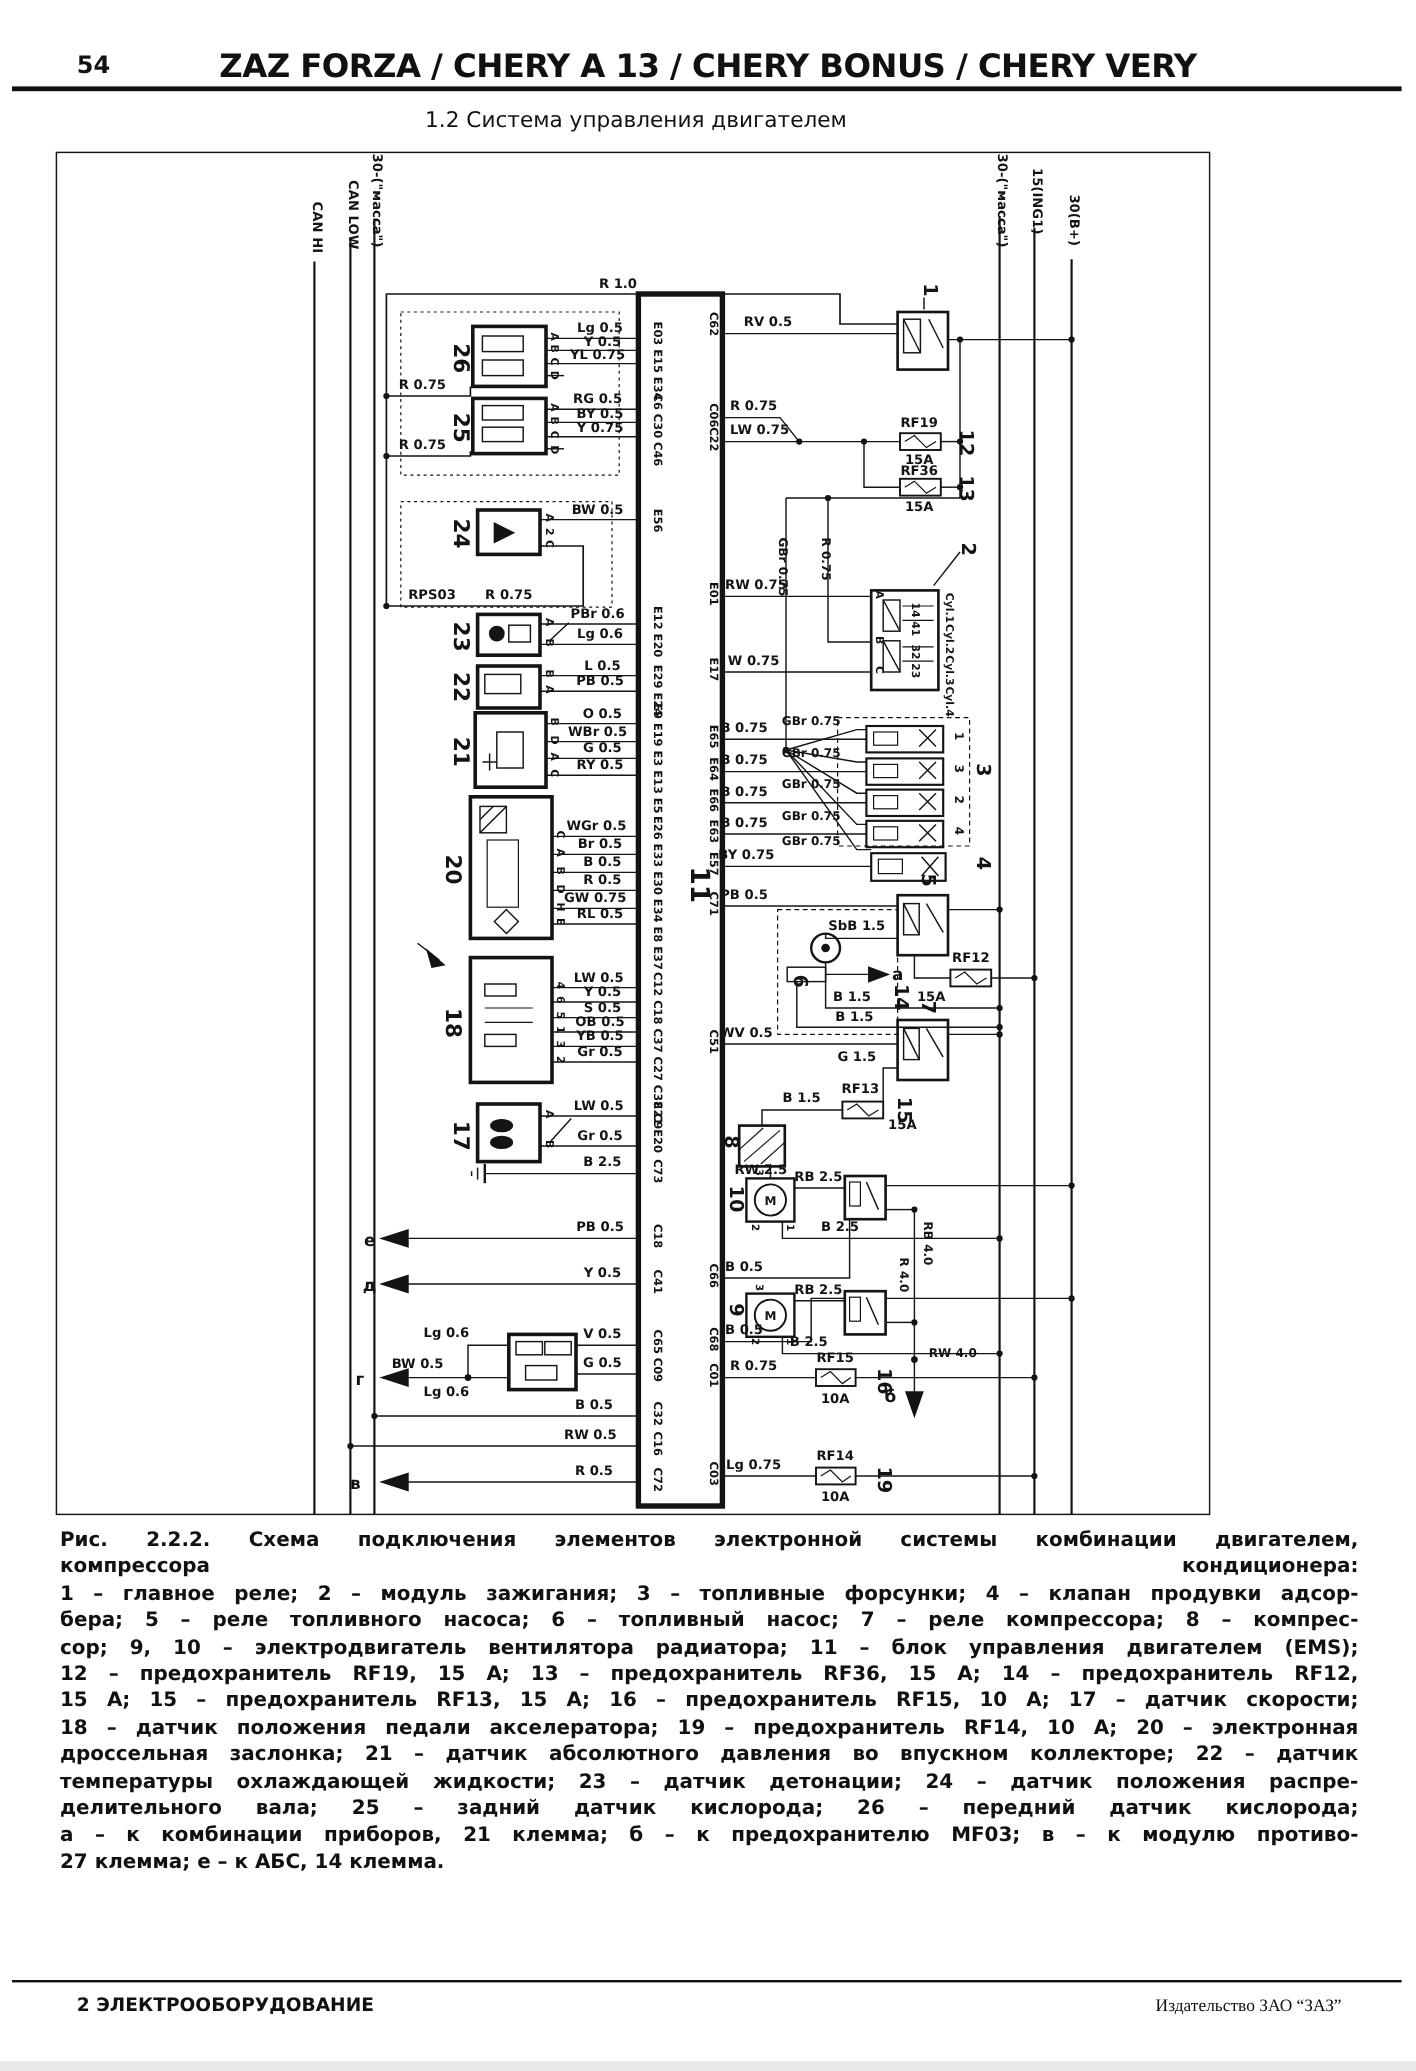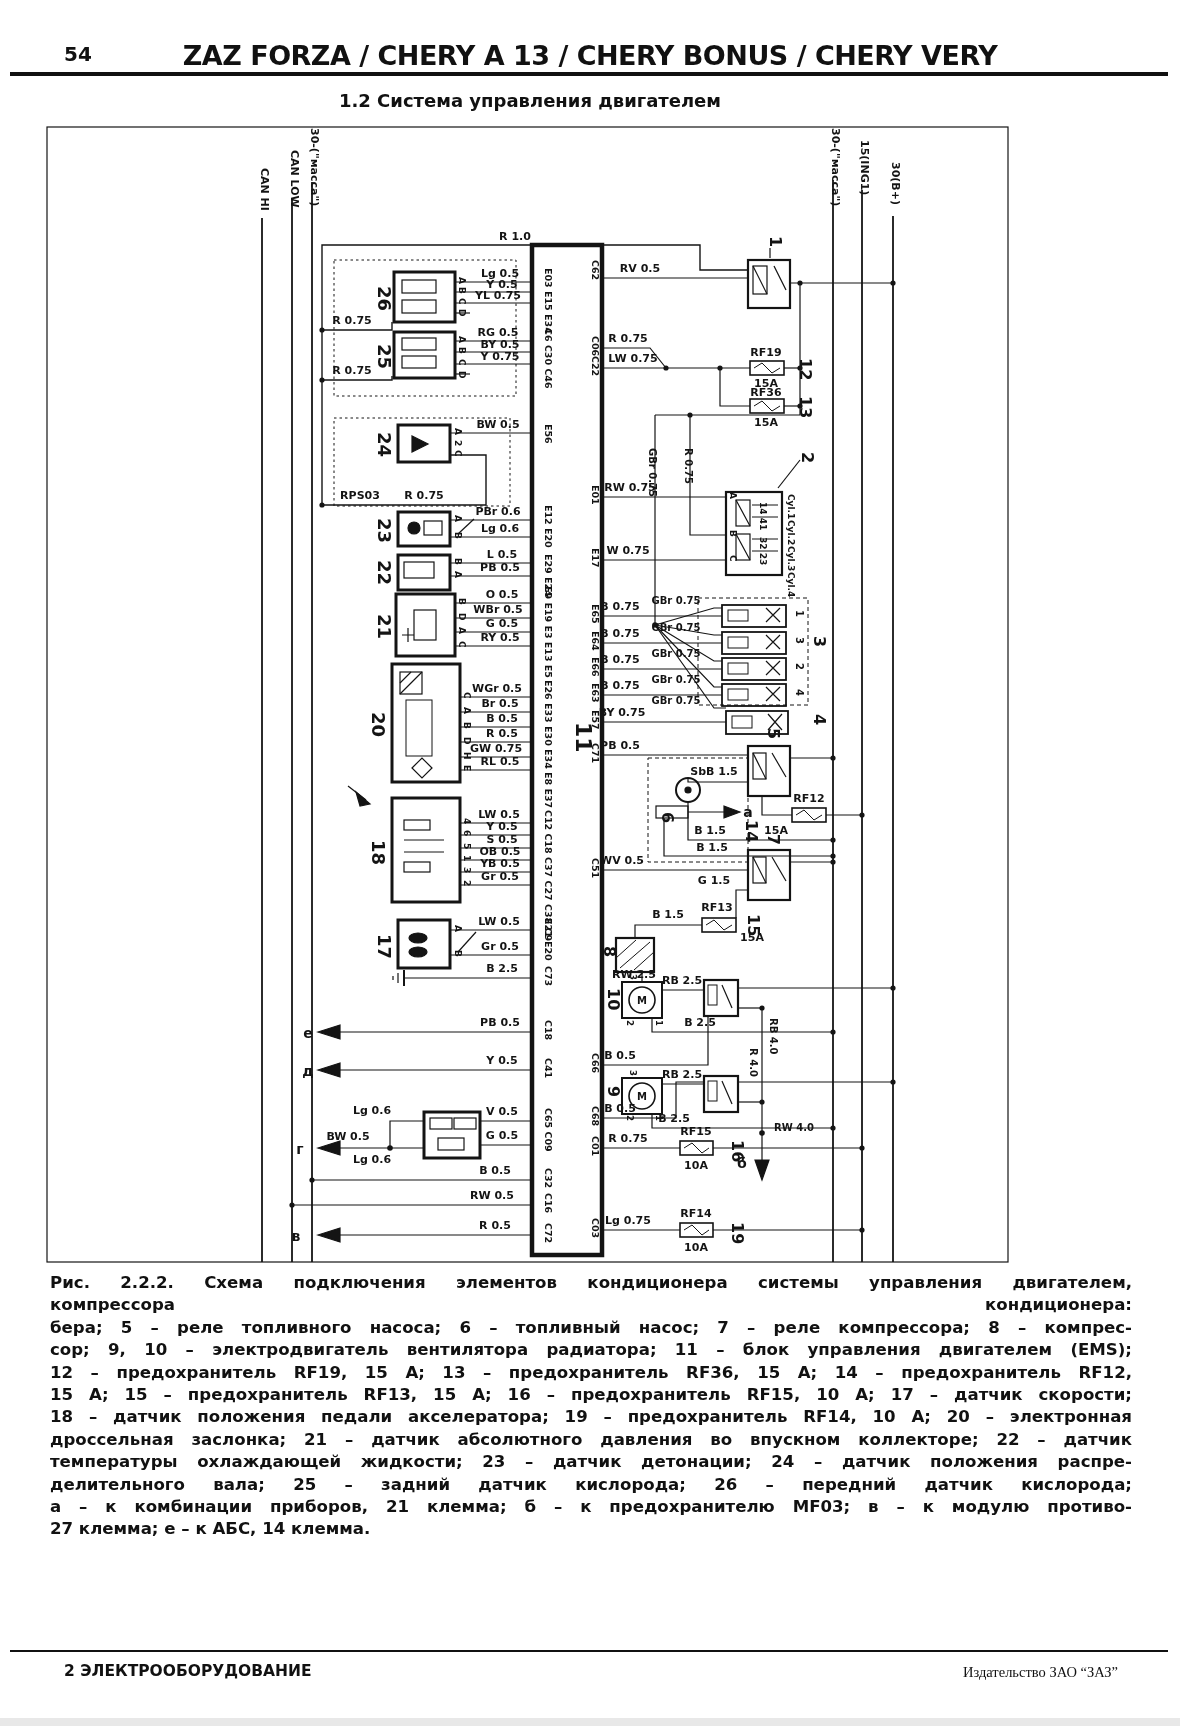--- a/index.html
+++ b/index.html
@@ -3,21 +3,21 @@
 <meta charset="utf-8">
 <style>
   html,body{margin:0;padding:0;background:#e8e8e8;}
   #page{position:relative;width:1180px;height:1718px;background:#ffffff;
         font-family:"DejaVu Sans","Liberation Sans",sans-serif;color:#111;overflow:hidden;}
   .hdr-num{position:absolute;left:64px;top:42px;font-size:20px;font-weight:700;}
   .hdr-title{position:absolute;left:0;top:40px;width:100%;text-align:center;
              font-size:27px;font-weight:700;letter-spacing:-0.5px;}
   .hdr-rule{position:absolute;left:10px;right:12px;top:72px;height:4px;background:#111;}
   .sec-title{position:absolute;left:0;top:90px;width:1060px;text-align:center;
-             font-size:18px;font-weight:700;}
+             font-size:18px;font-weight:400;}
   svg{position:absolute;left:0;top:0;}
   svg text{font-family:"DejaVu Sans","Liberation Sans",sans-serif;font-weight:700;fill:#141414;}
   .caption{position:absolute;left:50px;top:1272px;width:1082px;font-size:16.6px;
            font-weight:700;line-height:22.4px;}
   .caption .cline{text-align:justify;text-align-last:justify;white-space:normal;}
   .caption .cline:last-child{text-align-last:left;}
   .ftr-rule{position:absolute;left:10px;right:12px;top:1650px;height:2px;background:#111;}
   .ftr-left{position:absolute;left:64px;top:1662px;font-size:15.5px;font-weight:700;}
   .ftr-right{position:absolute;right:62px;top:1664px;font-size:14.5px;font-weight:400;font-family:Liberation Serif, serif;}
 </style>
@@ -581,22 +581,23 @@
         <text x="464" y="880" font-size="9" text-anchor="start" transform="rotate(90 464 880)">2</text>
         <text x="455" y="925" font-size="9" text-anchor="start" transform="rotate(90 455 925)">A</text>
         <text x="455" y="950" font-size="9" text-anchor="start" transform="rotate(90 455 950)">B</text>
         <text x="730" y="492" font-size="9" text-anchor="start" transform="rotate(90 730 492)">A</text>
         <text x="730" y="530" font-size="9" text-anchor="start" transform="rotate(90 730 530)">B</text>
         <text x="730" y="555" font-size="9" text-anchor="start" transform="rotate(90 730 555)">C</text>
       </g>
   </svg>
 
   <div class="caption" id="caption-block">
-      <div class="cline">Рис. 2.2.2. Схема подключения элементов кондиционера системы управления двигателем,</div>
+      <div class="cline">Рис. 2.2.2. Схема подключения элементов электронной системы комбинации двигателем,</div>
       <div class="cline">компрессора кондиционера:</div>
+      <div class="cline">1 – главное реле; 2 – модуль зажигания; 3 – топливные форсунки; 4 – клапан продувки адсор-</div>
       <div class="cline">бера; 5 – реле топливного насоса; 6 – топливный насос; 7 – реле компрессора; 8 – компрес-</div>
       <div class="cline">сор; 9, 10 – электродвигатель вентилятора радиатора; 11 – блок управления двигателем (EMS);</div>
       <div class="cline">12 – предохранитель  RF19, 15 А; 13 – предохранитель RF36, 15 А; 14 – предохранитель RF12,</div>
       <div class="cline">15 А; 15 – предохранитель RF13, 15 А; 16 – предохранитель RF15, 10 А; 17 – датчик скорости;</div>
       <div class="cline">18 – датчик положения педали акселератора; 19 – предохранитель RF14, 10 А; 20 – электронная</div>
       <div class="cline">дроссельная заслонка; 21 – датчик абсолютного давления во впускном коллекторе; 22 – датчик</div>
       <div class="cline">температуры охлаждающей жидкости; 23 – датчик детонации; 24 – датчик положения распре-</div>
       <div class="cline">делительного вала; 25 – задний датчик кислорода; 26 – передний датчик кислорода;</div>
       <div class="cline">а – к комбинации приборов, 21 клемма; б – к предохранителю MF03; в – к модулю противо-</div>
       <div class="cline">27 клемма; е – к АБС, 14 клемма.</div>

